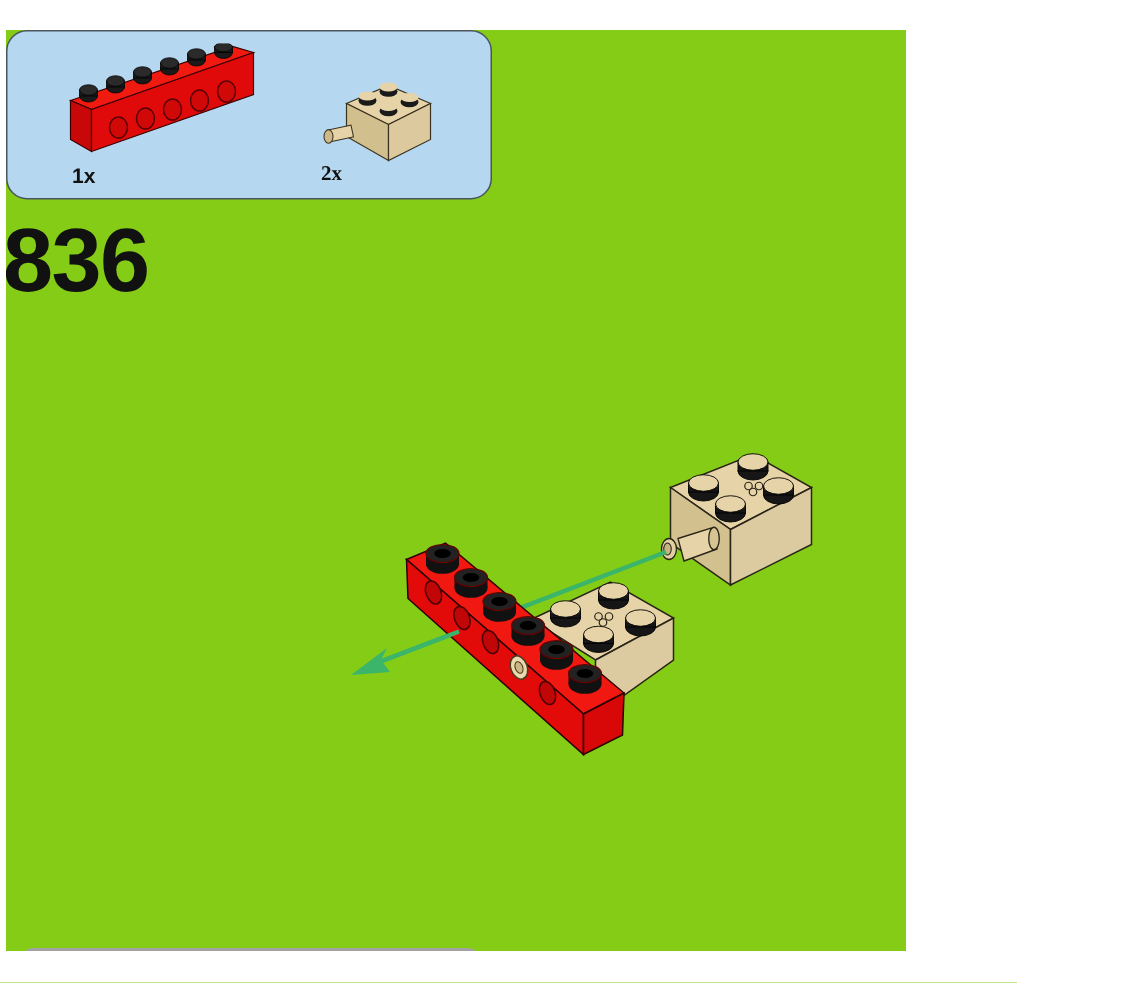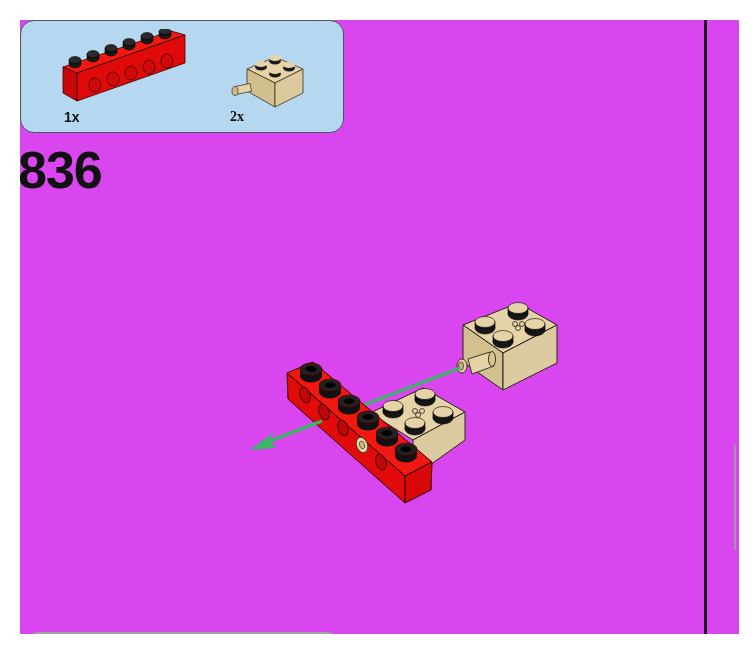--- a/index.html
+++ b/index.html
@@ -1,35 +1,35 @@
 <!DOCTYPE html>
 <html><head>
 <meta charset="utf-8">
 <style>
   html, body { margin: 0; padding: 0; }
   body {
     width: 756px; height: 655px; background: #ffffff; position: relative; overflow: hidden;
     font-family: "Liberation Sans", sans-serif;
   }
   .page {
-    position: absolute; left: 20px; top: 20px; width: 719px; height: 614px;
-    background: #d946ef; overflow: hidden;
+    position: absolute; left: 4px; top: 20px; width: 600px; height: 614px;
+    background: #84cc16; overflow: hidden;
   }
   .parts-box {
     position: absolute; left: 0px; top: 0px; width: 322px; height: 111px;
     background: #b6d7f0; border: 1.5px solid #4a5560; border-radius: 14px;
     box-sizing: content-box;
   }
   .part-label {
     position: absolute; font-weight: bold; font-size: 14px; color: #111;
     font-family: "Liberation Sans", sans-serif;
   }
   .part-img { position: absolute; }
   .step-number {
-    position: absolute; left: -2px; top: 124px; font-size: 52px; font-weight: bold;
+    position: absolute; left: -2px; top: 124px; font-size: 60px; font-weight: bold;
     color: #111; letter-spacing: -1px; line-height: 1;
     font-family: "Liberation Sans", sans-serif;
   }
   .page-divider {
     position: absolute; left: 684px; top: 0; width: 2.5px; height: 614px; background: #1b1b1b;
   }
   .next-page-edge {
     position: absolute; left: 714px; top: 425px; width: 2px; height: 105px; background: #9a9a9a;
   }
   .next-parts-box-edge {

